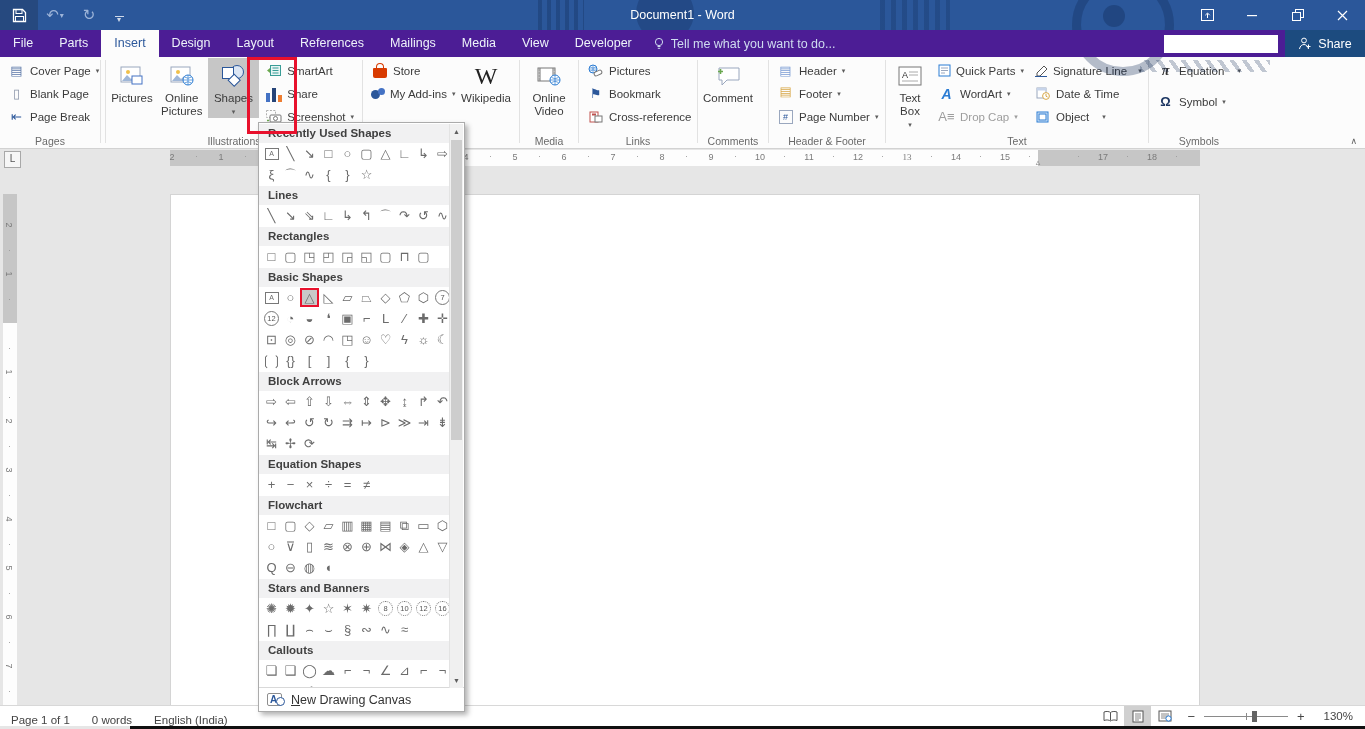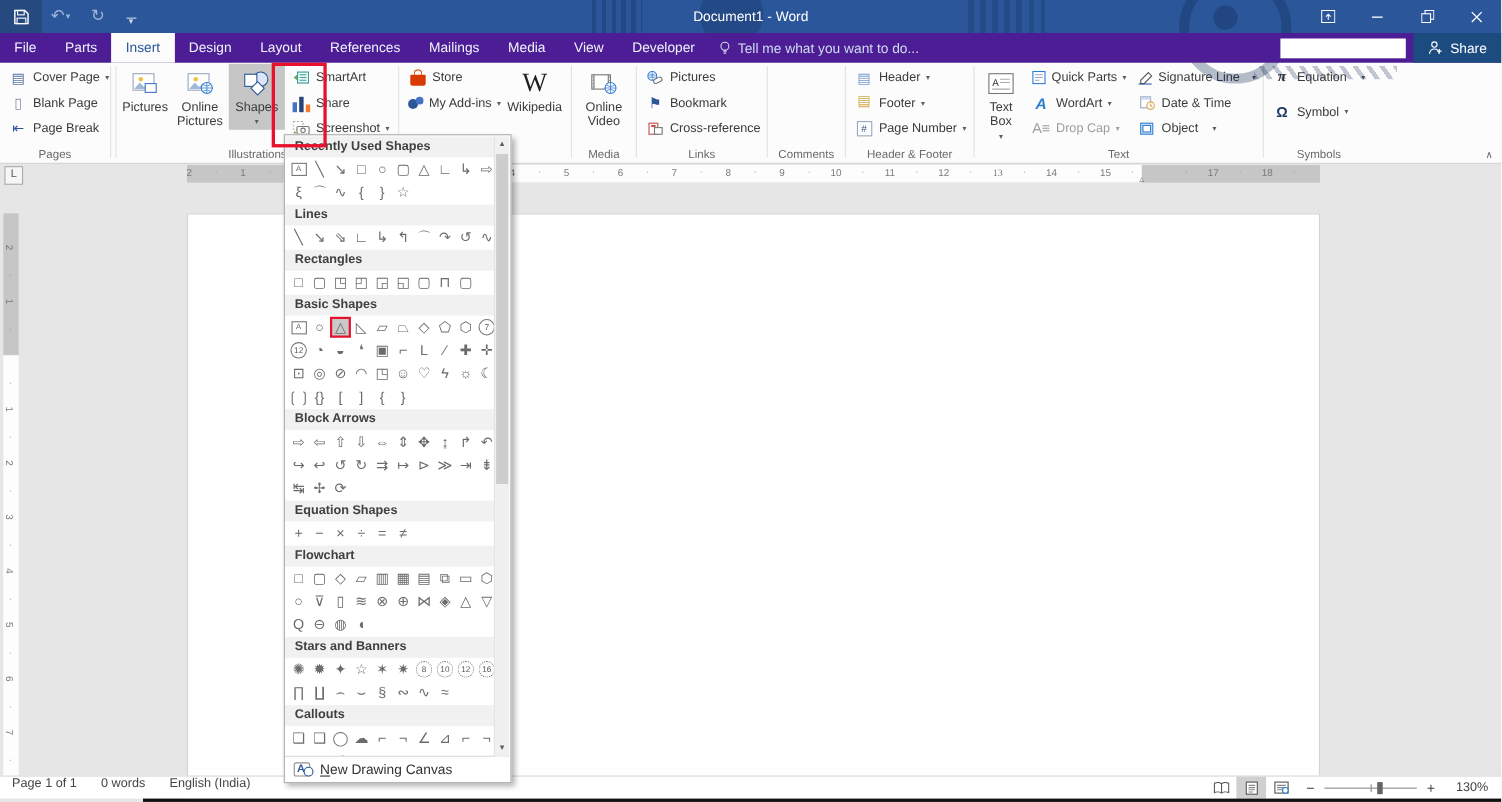--- a/index.html
+++ b/index.html
@@ -68,21 +68,21 @@
   .rnum{position:absolute;top:2px;font-size:9px;color:#7a7a7a;transform:translateX(-50%)}
   .rdot{position:absolute;top:1px;font-size:9px;color:#9a9a9a;transform:translateX(-50%)}
   .rind{position:absolute;left:868px;bottom:-1px;font-size:9px;color:#8a8a8a;transform:translateX(-50%)}
   .vruler{position:absolute;left:3px;top:190px;width:14px;height:518px;background:#e6e6e6;z-index:3}
   .vgray{position:absolute;left:0;top:4px;width:14px;height:129px;background:#c6c6c6}
   .vwhite{position:absolute;left:0;top:133px;width:14px;height:385px;background:#fdfdfd}
   .vnum{position:absolute;left:3px;font-size:9px;color:#7a7a7a;transform:rotate(90deg)}
   .vdot{position:absolute;left:5px;font-size:9px;color:#9a9a9a}
   .page{position:absolute;left:170px;top:194px;width:1030px;height:535px;background:#fff;border:1px solid #d4d4d4;box-sizing:border-box;z-index:2}
   
-  .statusbar{position:absolute;left:0;top:705px;width:100%;height:21px;background:#fff;border-top:1px solid #d8d8d8;display:flex;align-items:flex-start;font-size:11.5px;color:#444;z-index:20;box-sizing:border-box}
+  .statusbar{position:absolute;left:0;top:705px;width:100%;height:21px;background:#fff;border-top:1px solid #d8d8d8;display:flex;align-items:flex-end;font-size:11.5px;color:#444;z-index:20;box-sizing:border-box}
   .sitem{padding:0 11px}
   .sright{margin-left:auto;display:flex;align-items:center}
   .vbtn{width:27px;height:20px;display:flex;align-items:center;justify-content:center}
   .vbtn.active{background:#d0d0d0}
   .zsign{padding:0 9px;font-size:13px;color:#444}
   .ztrack{position:relative;width:84px;height:1px;background:#8a8a8a}
   .ztrack:before{content:"";position:absolute;left:50%;top:-3px;width:1px;height:7px;background:#8a8a8a}
   .zthumb{position:absolute;left:48px;top:-5px;width:5px;height:11px;background:#636363}
   .zlabel{padding:0 12px 0 10px}
   .bstrip{position:absolute;left:130px;top:726px;width:1235px;height:3px;background:#101010;z-index:30}
@@ -379,20 +379,31 @@
               </span>
               <span>Cross-reference</span>
             </div>
       </div>
         </div>
       <div class="rlabel">Links</div>
     </div>
     <div class="rsep"></div>
 
     <div class="rgroup" style="width:66px">
+      <div class="rbody">
+        <div class="bbtn">
+          <span class="bicon">
+            <svg width="26" height="22" viewBox="0 0 26 22">
+                <path d="M4 3h20v12H12l-5 5v-5H4z" fill="#fff" stroke="#9aa7be"></path>
+                <path d="M3 6.5h5M5.5 4v5" stroke="#6aa84f" stroke-width="1.6"></path>
+              </svg>
+          </span>
+          <span>Comment</span>
+        </div>
+      </div>
       <div class="rlabel">Comments</div>
     </div>
     <div class="rsep"></div>
 
     <div class="rgroup" style="width:112px">
       <div class="rbody">
           <div class="scol">
         <div class="sbtn">
               <span class="ic" style="color:#7b9cd4">▤</span>
               <span>Header</span>

